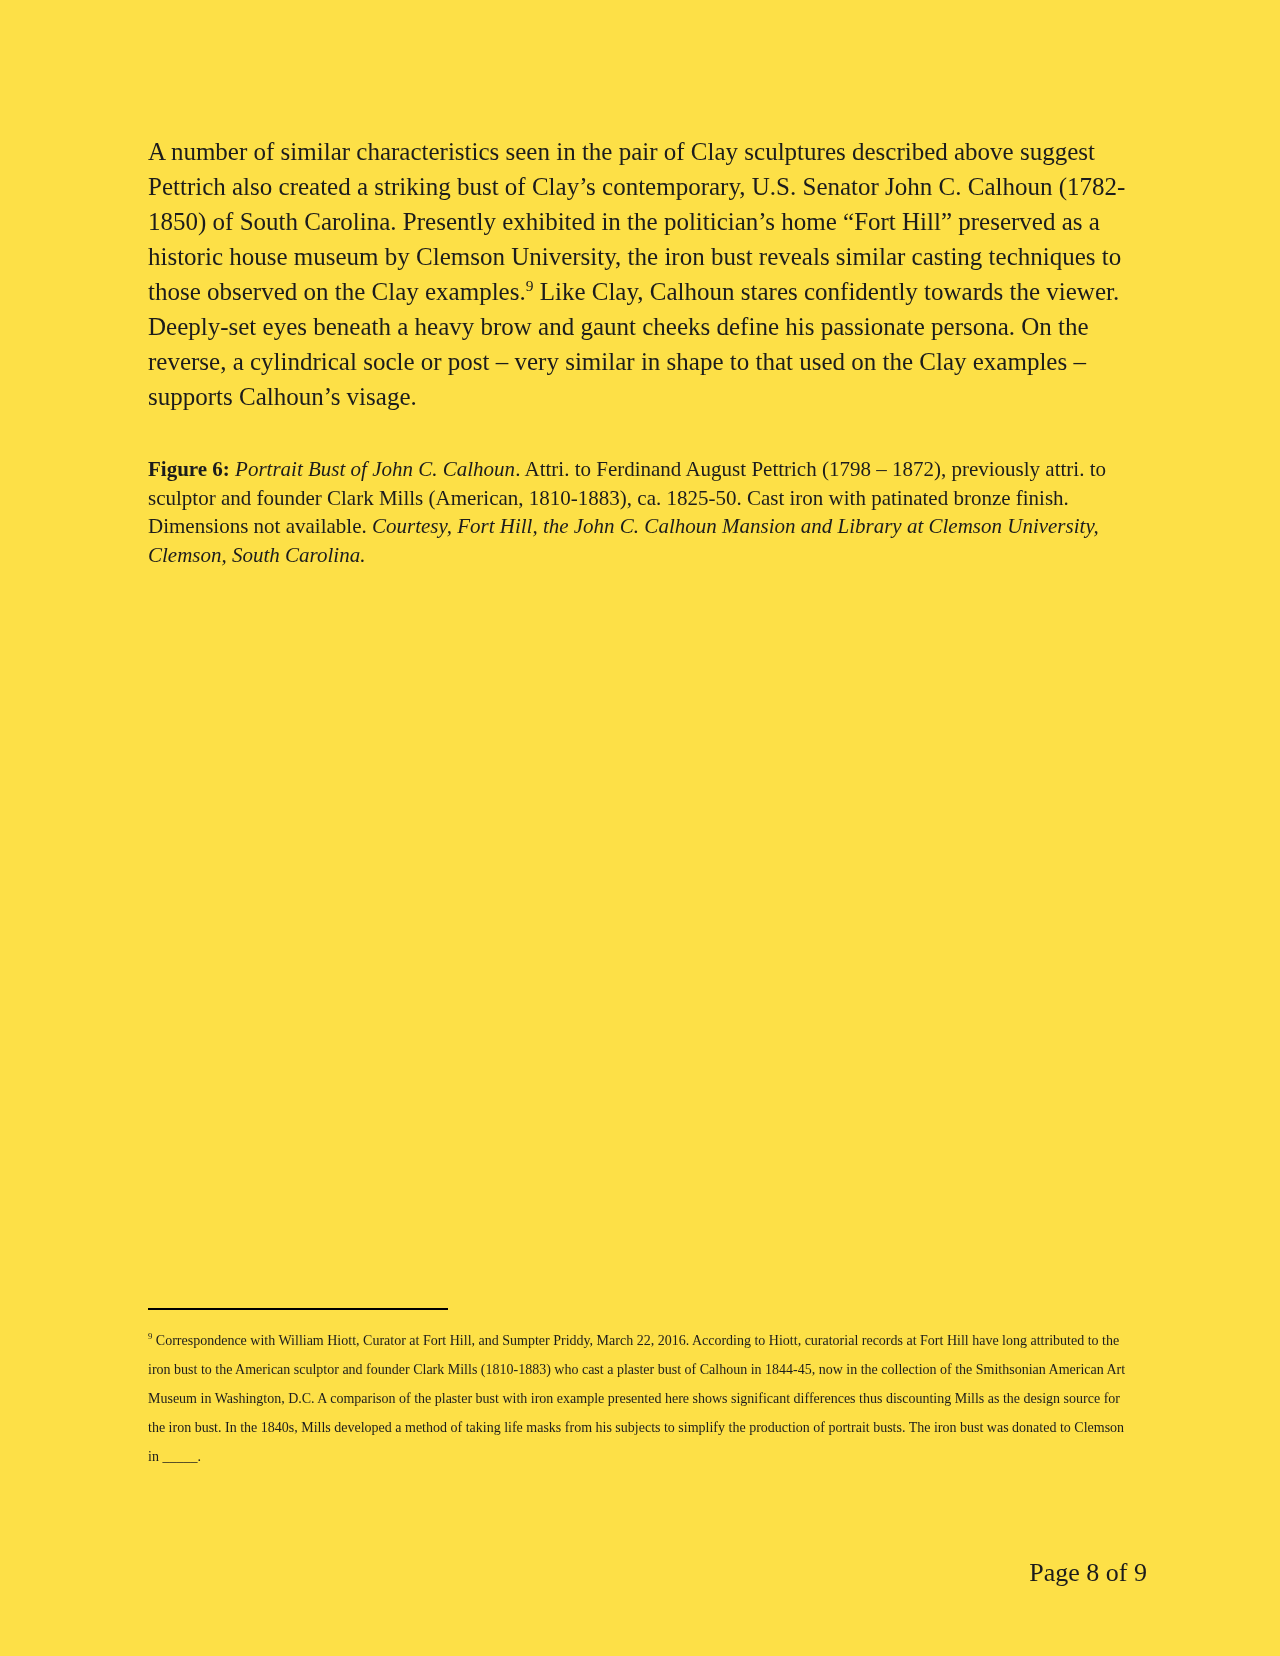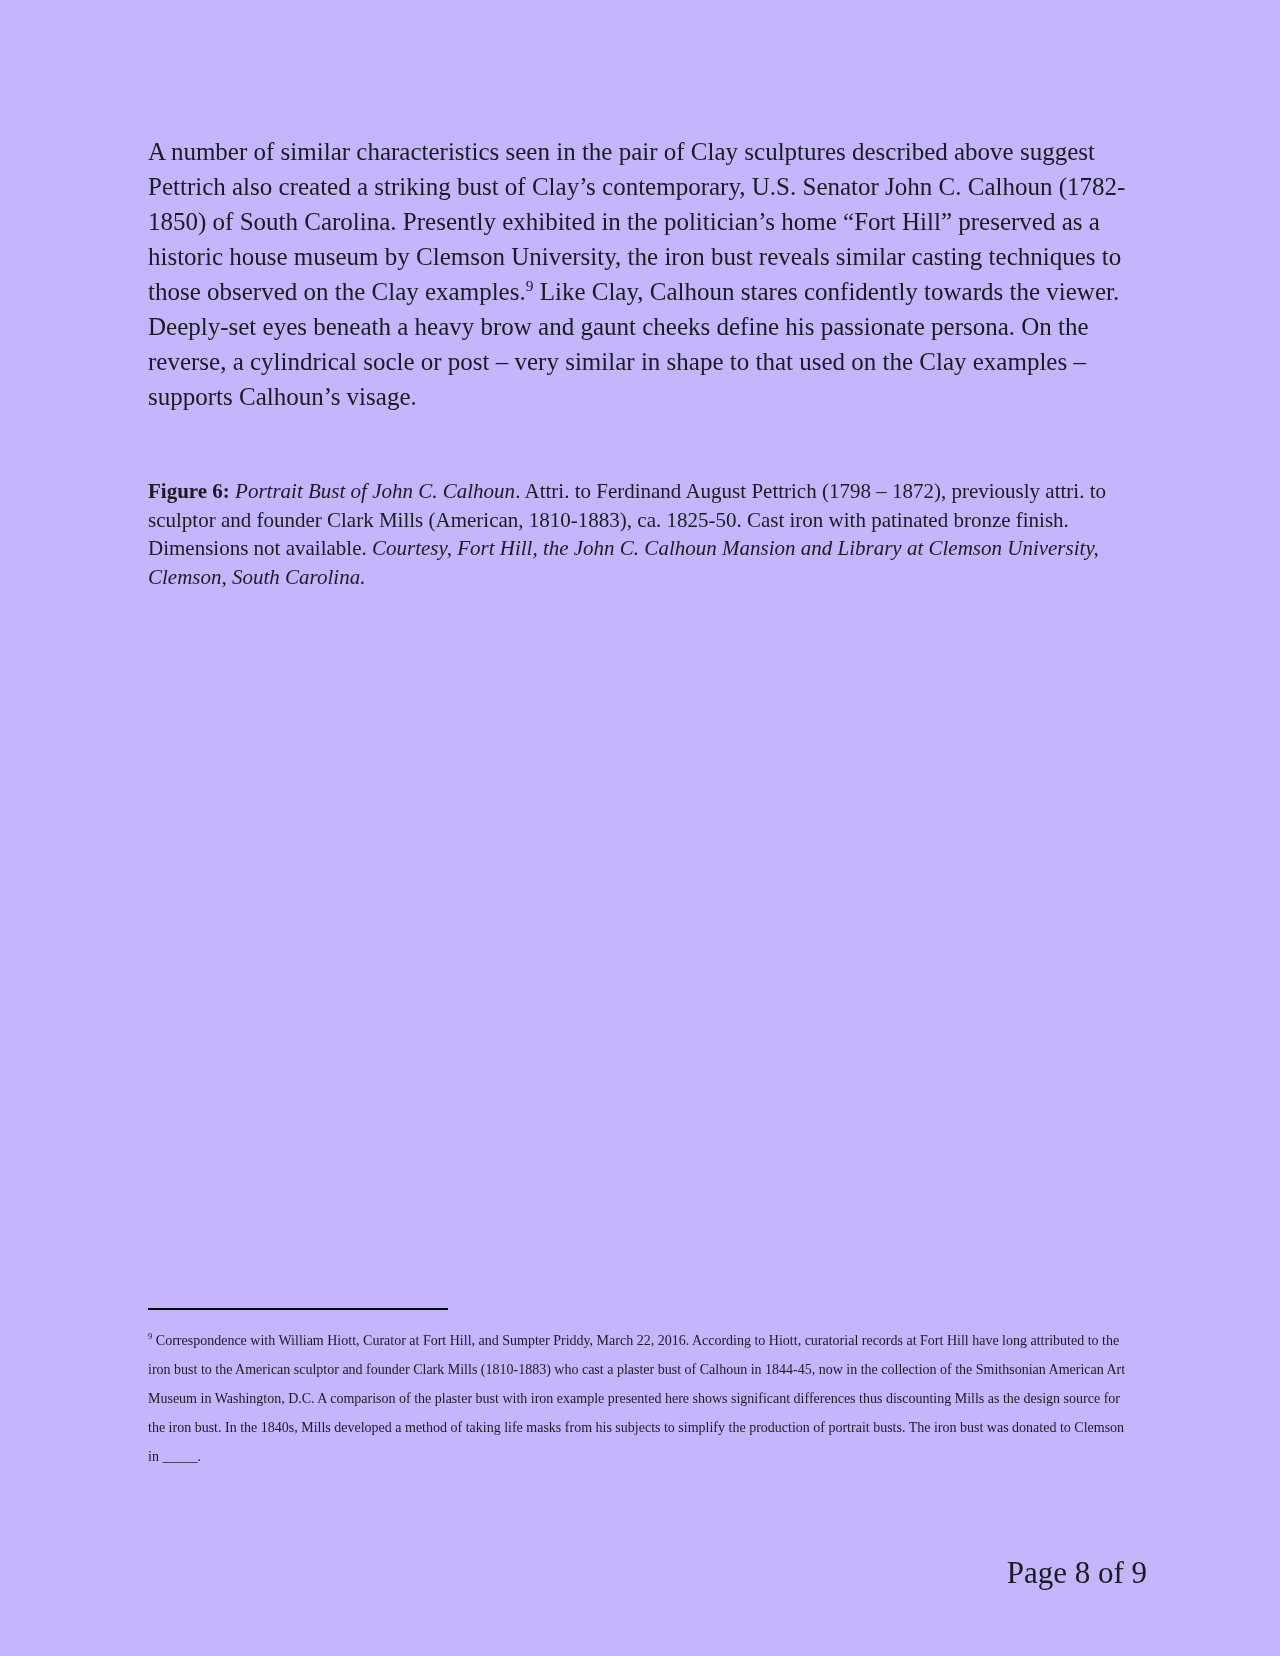--- a/index.html
+++ b/index.html
@@ -10,35 +10,35 @@
     position: relative;
     font-family: "Liberation Serif", "DejaVu Serif", serif;
     color: #1c1c1c;
     overflow: hidden;
   }
   .page {
     position: absolute;
     left: 0; top: 0;
     width: 1280px;
     height: 1656px;
-    background: #c4b5fd;
+    background: #fde047;
   }
   .body-paragraph {
     position: absolute;
     left: 148px;
     top: 134px;
     width: 985px;
     font-size: 25px;
     line-height: 35px;
     text-align: left;
   }
   .figure-caption {
     position: absolute;
     left: 148px;
-    top: 477px;
+    top: 455px;
     width: 985px;
     font-size: 21px;
     line-height: 28.5px;
     text-align: left;
   }
   .footnote-rule {
     position: absolute;
     left: 148px;
     top: 1308px;
     width: 300px;
@@ -51,21 +51,21 @@
     top: 1326px;
     width: 985px;
     font-size: 14px;
     line-height: 29px;
     text-align: left;
   }
   .page-footer {
     position: absolute;
     top: 1558px;
     right: 133px;
-    font-size: 31px;
+    font-size: 26px;
     line-height: 30px;
     text-align: right;
   }
   .seg-normal { font-weight: normal; font-style: normal; }
   .seg-bold   { font-weight: 700; }
   .seg-italic { font-style: italic; }
   .seg-sup {
     vertical-align: super;
     font-size: 0.62em;
     line-height: 0;

